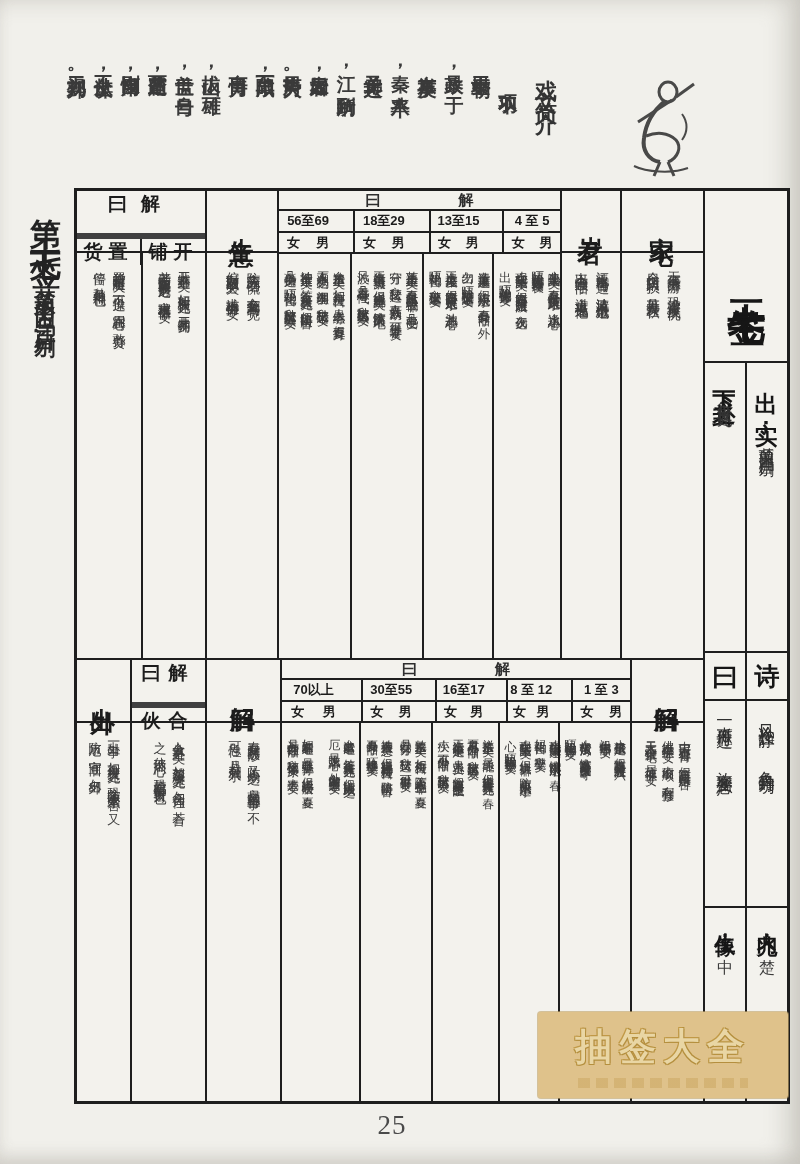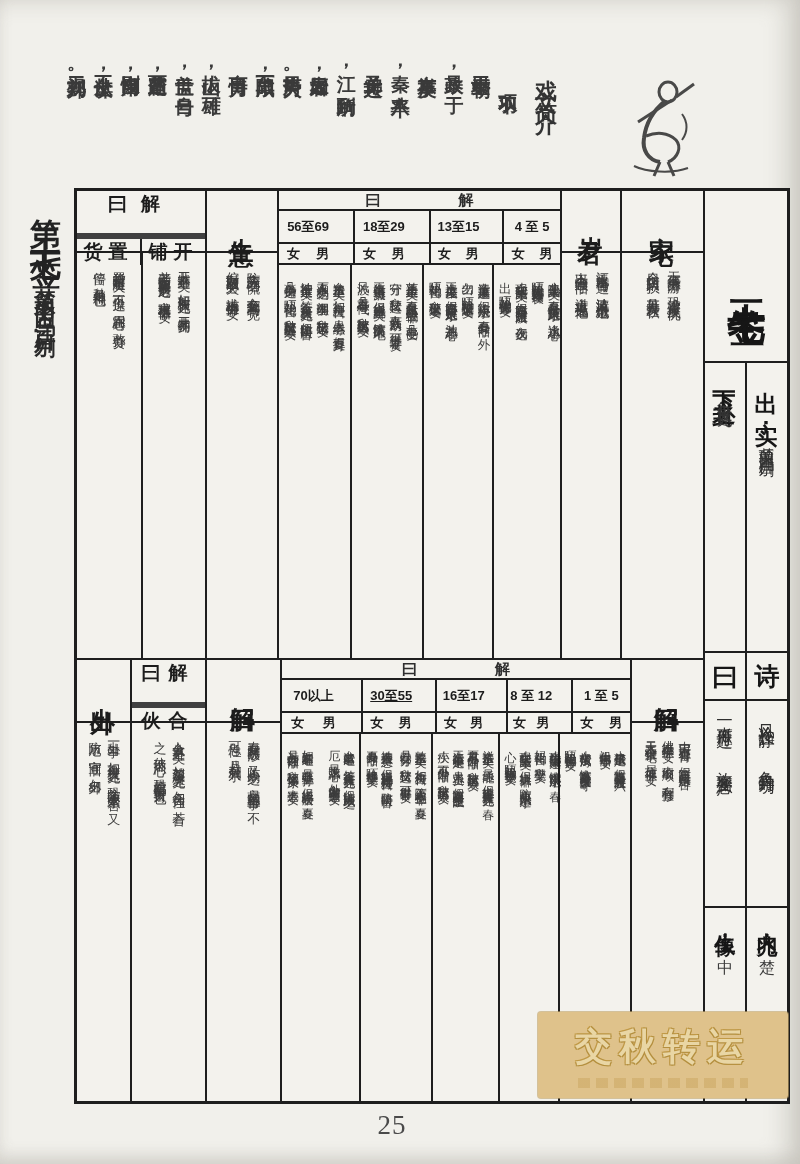--- a/index.html
+++ b/index.html
@@ -43,21 +43,21 @@
   .split2>div+div{border-left:2px solid #1e1e1e;}
   .split2 .v{font-size:13px;line-height:1.5;letter-spacing:1.2px;color:#3c3c3c;}
   
   .ages{display:flex;flex-direction:column;}
   .ages-span{height:20px;border-bottom:2px solid #1e1e1e;display:flex;align-items:center;justify-content:center;gap:78px;
              font-size:15px;font-weight:bold;box-sizing:border-box;}
   .ages-row{display:flex;border-bottom:2px solid #1e1e1e;box-sizing:border-box;}
   .ages-row>div{display:flex;align-items:center;justify-content:center;box-sizing:border-box;
                 font-size:13px;font-weight:bold;color:#1c1c1c;}
   .ages-row>div+div{border-left:2px solid #1e1e1e;margin-left:16px;}
-  .r-range{height:33px;}
+  .r-range{height:22px;}
   .r-sex{height:21px;}
   .r-sex .sx{display:flex;width:100%;justify-content:space-around;}
   .ages-body{flex:1;display:flex;}
   .ages-body>.acell{display:flex;justify-content:space-between;padding:7px 3px 0;box-sizing:border-box;}
   .ages-body>.acell+.acell{border-left:2px solid #1e1e1e;}
   .acell .v{font-size:12.5px;line-height:1.3;letter-spacing:1px;color:#3c3c3c;}
   .band-bottom .acell .v{font-size:12px;line-height:1.24;}
   
   .right-col{flex:1;border-left:2px solid #1e1e1e;display:flex;flex-direction:column;box-sizing:border-box;}
   .r-sign{height:170px;border-bottom:2px solid #1e1e1e;display:flex;align-items:center;justify-content:center;}
@@ -294,24 +294,24 @@
             </div>
         </div>
 
         <div class="col ages" style="width:350px;">
           <div class="ages-span">
             <span>曰</span>
             <span>解</span>
           </div>
           <div class="ages-row r-range">
             <div style="width:78px;">70以上</div>
-            <div style="width:72px;text-decoration:underline;">30至55</div>
+            <div style="width:72px;">30至55</div>
             <div style="width:67px;">16至17</div>
             <div style="width:60px;">8 至 12</div>
-            <div style="width:73px;">1 至 5</div>
+            <div style="width:73px;">1 至 3</div>
           </div>
           <div class="ages-row r-sex">
             <div style="width:78px;">
                 <span class="sx">
                   <span>女</span>
                   <span>男</span>
                 </span>
               </div>
             <div style="width:72px;">
                 <span class="sx">
@@ -422,18 +422,18 @@
         <div>
           <div class="v">
             <span class="hlabel">内兆：</span><span class="partial">楚</span>
           </div>
         </div>
       </div>
     </div>
   </div>
 
   <div class="watermark">
-    <div class="wm-text">交秋转运</div>
+    <div class="wm-text">抽签大全</div>
     <div class="wm-sub"></div>
   </div>
 
   <div class="page-number">25</div>
 </div>
 
 </body></html>

